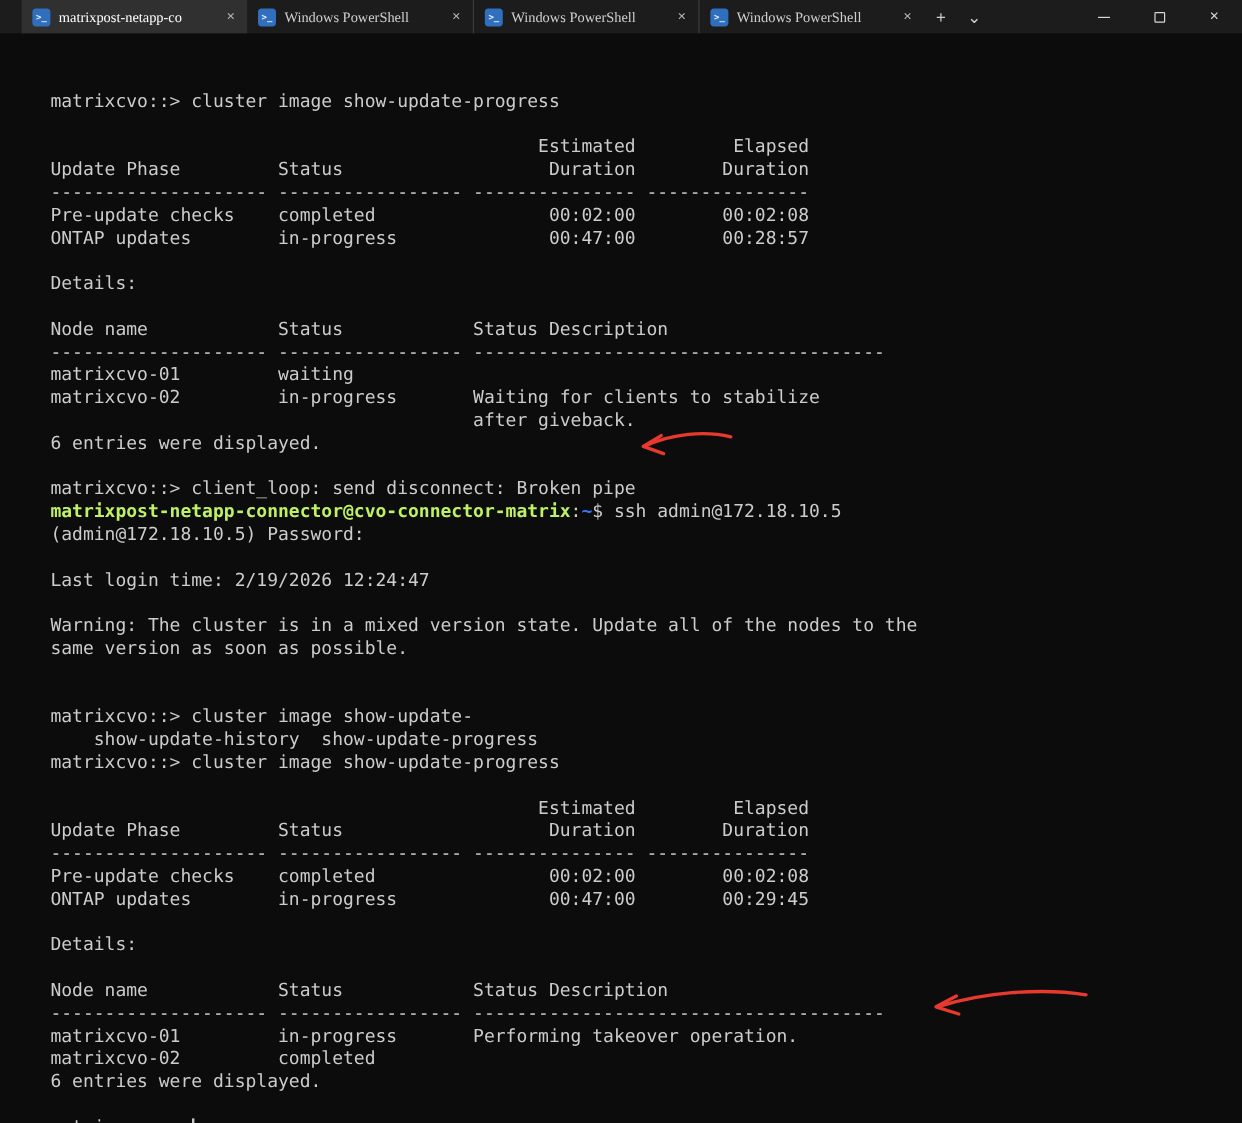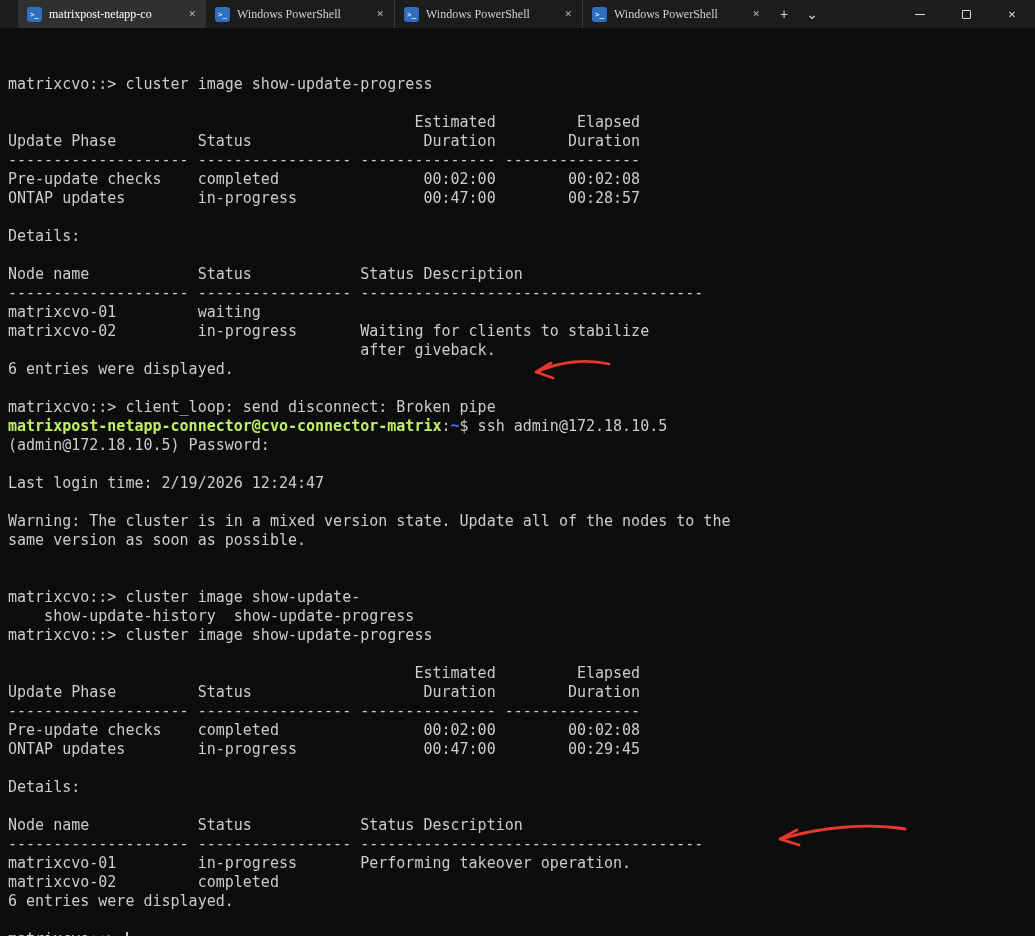--- a/index.html
+++ b/index.html
@@ -29,21 +29,21 @@
   .wc { width:46px; height:28px; background:none; border:none; color:#d6d6d6;
         font-size:10px; display:flex; align-items:center; justify-content:center; }
   .min-glyph { width:10px; height:1px; background:#d6d6d6; display:block; }
   .max-glyph { width:9px; height:9px; border:1px solid #d6d6d6; border-radius:1px; display:block; }
 
   
   .terminal { position:absolute; top:28px; left:0; right:0; bottom:0; background:#0c0c0c;
               padding:9px 4px 0 8px; white-space:pre;
               font-family:"DejaVu Sans Mono","Liberation Mono",monospace;
               font-size:15px; line-height:19px; color:#cccccc; }
-  .term-line { min-height:19px; }
+  .term-line { min-height:19px;margin-left:34px; }
   .c-default { color:#cccccc; }
   .c-green { color:#bef264; font-weight:bold; }
   .c-blue { color:#3b78ff; font-weight:bold; }
   .cursor { display:inline-block; width:2px; height:16px; background:#c8c8c8;
             vertical-align:text-bottom; margin-left:1px; }
 
   
   .annotation { position:absolute; pointer-events:none; }
   .annotation svg { width:100%; height:100%; display:block; }
 </style>

